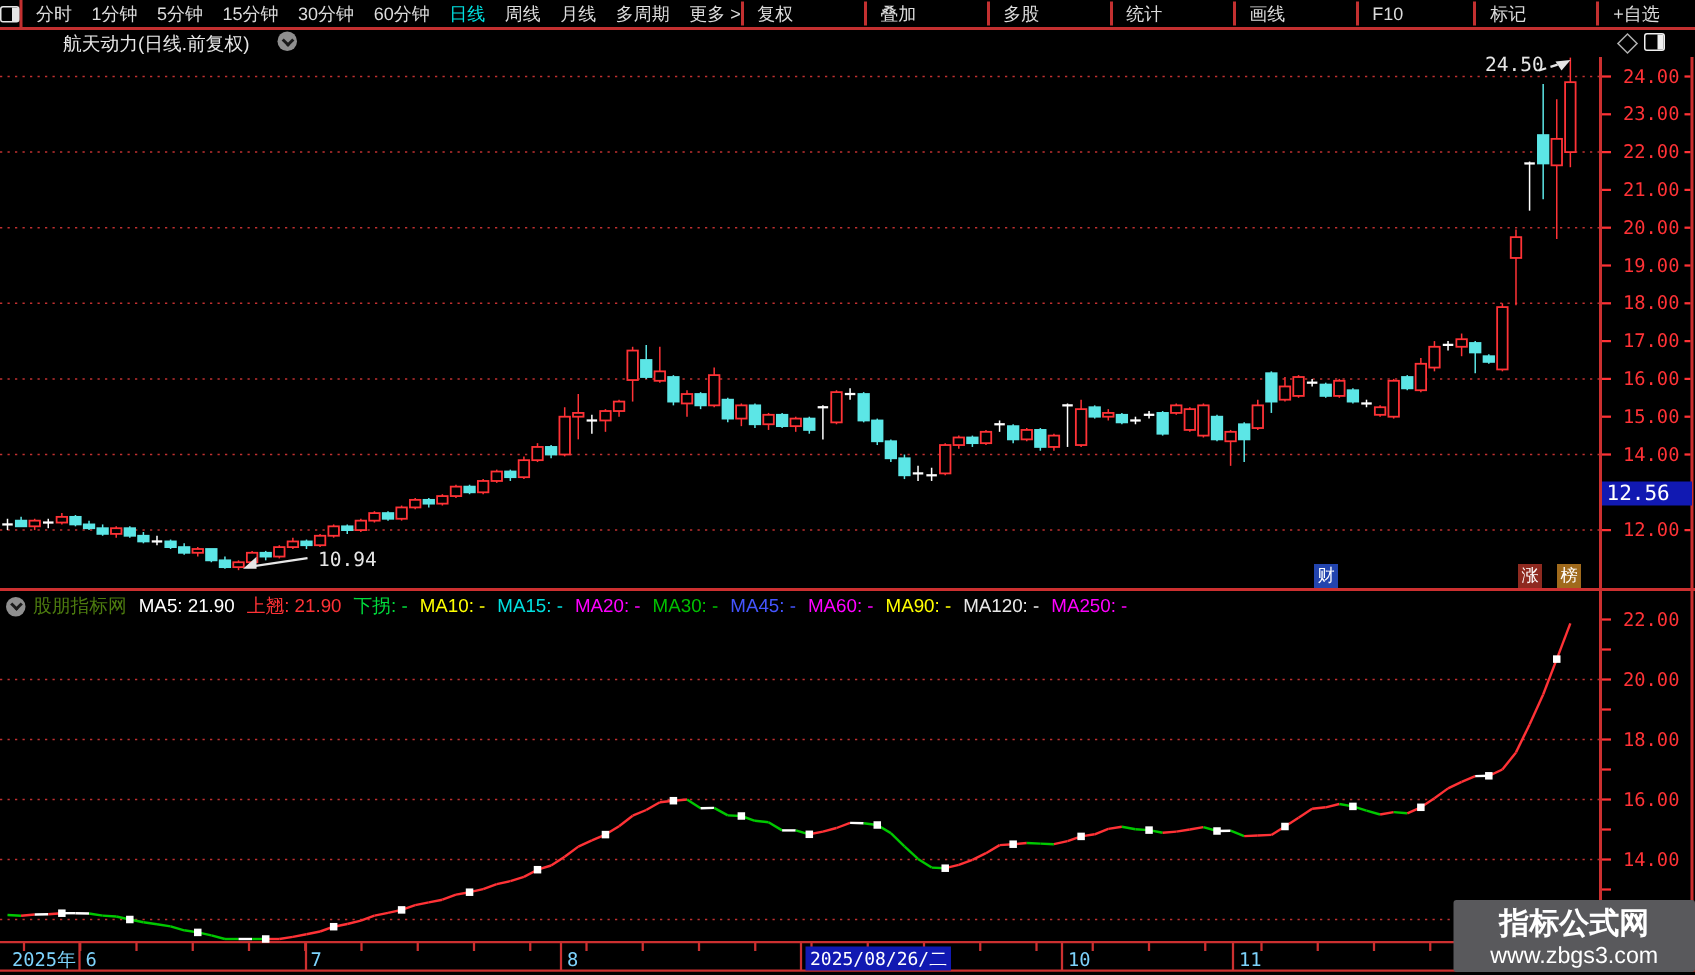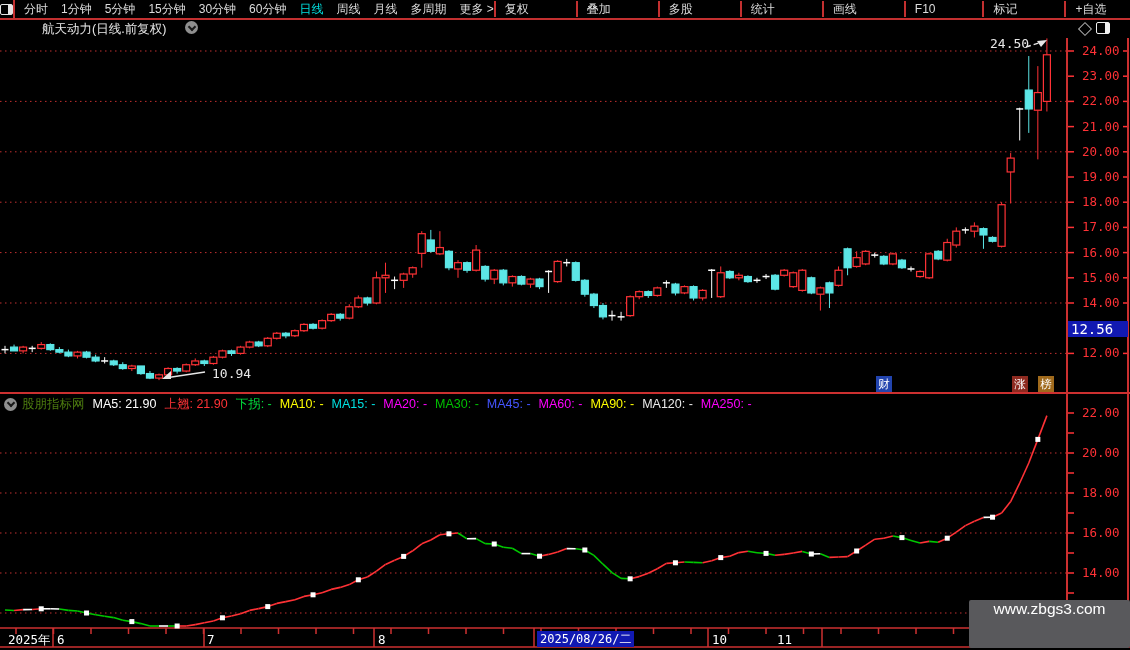--- a/index.html
+++ b/index.html
@@ -41,21 +41,21 @@
   #badge-0{left:876px;}
   #badge-1{left:1012px;}
   #badge-2{left:1038px;}
   
   #indhdr{position:absolute;left:0;top:396px;width:1066px;height:16px;display:flex;
           align-items:center;font-size:12.5px;z-index:3;white-space:nowrap;}
   #ind-chev{position:relative;margin:0 5px 0 4px;flex:none;}
   #ind-items span{margin-right:8px;}
   #ind-src{color:#4d7c0f;margin-right:8px;}
   
-  .xlabel{position:absolute;top:632px;color:#ffffff;font-size:12.5px;z-index:3;}
+  .xlabel{position:absolute;top:632px;color:#7dd3fc;font-size:12.5px;z-index:3;}
   .xlabel.hl{background:#1119b2;color:#fff;top:631px;padding:0 3px;font-size:12px;line-height:16px;}
   
   #watermark{position:absolute;left:969px;top:600px;width:161px;height:48px;background:#59595c;
              z-index:5;text-align:center;color:#fff;border-radius:2px;}
   #wm1{font-size:20px;font-weight:bold;margin-top:2px;}
   #wm2{font-size:15.5px;margin-top:0px;}
 </style>
 </head>
 <body>
 
@@ -589,18 +589,19 @@
   <span id="ind-items"><span style="color: rgb(255, 255, 255);">MA5: 21.90</span><span style="color: rgb(255, 50, 54);">上翘: 21.90</span><span style="color: rgb(0, 220, 60);">下拐: -</span><span style="color: rgb(255, 255, 0);">MA10: -</span><span style="color: rgb(0, 224, 224);">MA15: -</span><span style="color: rgb(255, 0, 255);">MA20: -</span><span style="color: rgb(0, 192, 0);">MA30: -</span><span style="color: rgb(68, 85, 255);">MA45: -</span><span style="color: rgb(255, 0, 255);">MA60: -</span><span style="color: rgb(255, 255, 0);">MA90: -</span><span style="color: rgb(232, 232, 232);">MA120: -</span><span style="color: rgb(255, 0, 255);">MA250: -</span></span>
 </div>
 
 <div id="xaxis-labels">
     <div class="xlabel num" style="left: 8px;">2025年</div>
     <div class="xlabel num" style="left: 57px;">6</div>
     <div class="xlabel num" style="left: 207px;">7</div>
     <div class="xlabel num" style="left: 378px;">8</div>
     <div class="xlabel hl num" style="left: 537px;">2025/08/26/二</div>
     <div class="xlabel num" style="left: 712px;">10</div>
-    <div class="xlabel num" style="left: 777px;">11</div>
+    <div class="xlabel num" style="left: 826px;">11</div>
   </div>
 
 <div id="watermark">
+  <div id="wm1">指标公式网</div>
   <div id="wm2">www.zbgs3.com</div>
 </div>
 
 </body></html>

